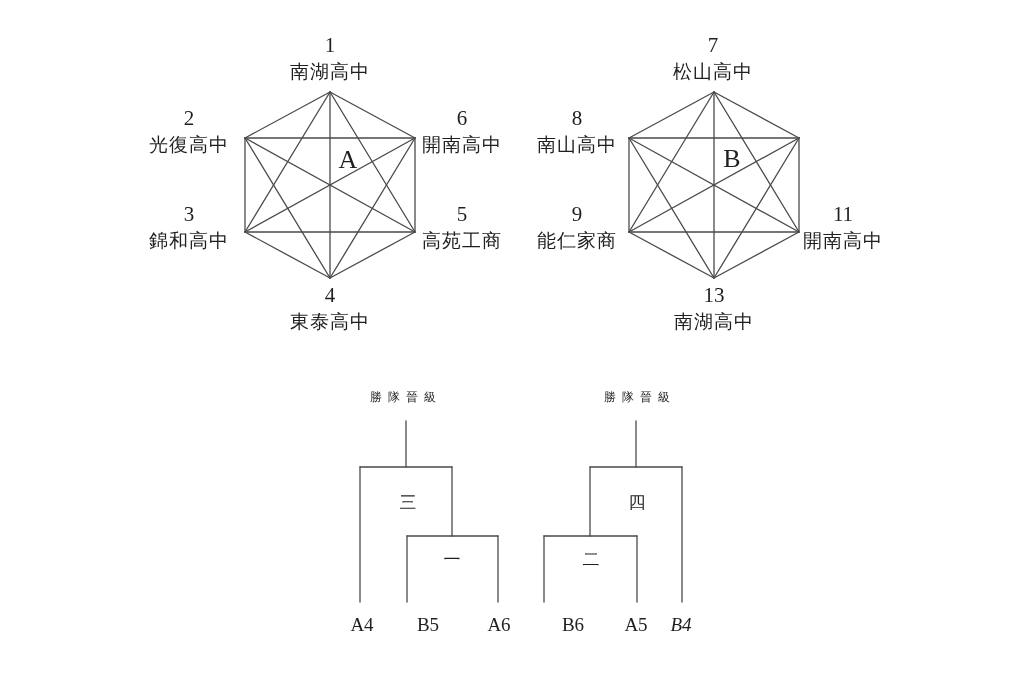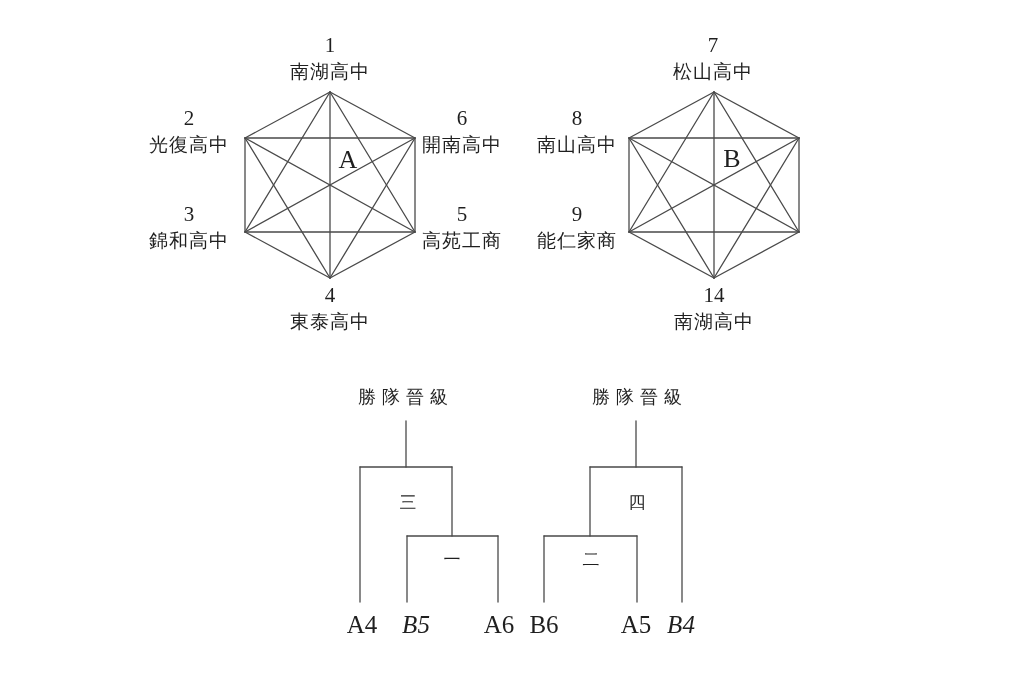--- a/index.html
+++ b/index.html
@@ -48,37 +48,37 @@
   }
   .group-letter {
     position: absolute;
     transform: translateX(-50%);
     font-size: 26px;
     line-height: 26px;
   }
   .bracket-title {
     position: absolute;
     transform: translateX(-50%);
-    font-size: 18px;
+    font-size: 12px;
     line-height: 17px;
     letter-spacing: 6px;
     white-space: nowrap;
     font-weight: 500;
   }
   .match-label {
     position: absolute;
     transform: translateX(-50%);
     font-size: 17px;
     line-height: 18px;
     font-weight: 500;
   }
   .slot-label {
     position: absolute;
     transform: translateX(-50%);
-    font-size: 25px;
+    font-size: 19px;
     line-height: 20px;
     white-space: nowrap;
     font-weight: 500;
   }
 </style>
 </head>
 <body>
 
 <div class="page">
 
@@ -171,35 +171,39 @@
   </div>
   <div class="team" style="left:577px; top:107px;">
     <div class="tnum">8</div>
     <div class="tname">南山高中</div>
   </div>
   <div class="team" style="left:577px; top:203px;">
     <div class="tnum">9</div>
     <div class="tname">能仁家商</div>
   </div>
   <div class="team" style="left:714px; top:284px;">
-    <div class="tnum">14</div>
+    <div class="tnum">13</div>
     <div class="tname">南湖高中</div>
+  </div>
+  <div class="team" style="left:843px; top:203px;">
+    <div class="tnum">11</div>
+    <div class="tname">開南高中</div>
   </div>
 
   <div class="group-letter" style="left:348px; top:147px;">A</div>
   <div class="group-letter" style="left:732px; top:146px;">B</div>
 
   <div class="bracket-title" style="left:406px; top:389px;">勝隊晉級</div>
   <div class="bracket-title" style="left:640px; top:389px;">勝隊晉級</div>
 
   <div class="match-label" style="left:408px; top:494px;">三</div>
   <div class="match-label" style="left:452px; top:551px;">一</div>
   <div class="match-label" style="left:637px; top:494px;">四</div>
   <div class="match-label" style="left:591px; top:551px;">二</div>
 
   <div class="slot-label" style="left:362px; top:615px;">A4</div>
-  <div class="slot-label" style="left:416px; top:615px;font-style:italic;">B5</div>
+  <div class="slot-label" style="left:428px; top:615px;">B5</div>
   <div class="slot-label" style="left:499px; top:615px;">A6</div>
-  <div class="slot-label" style="left:544px; top:615px;">B6</div>
+  <div class="slot-label" style="left:573px; top:615px;">B6</div>
   <div class="slot-label" style="left:636px; top:615px;">A5</div>
   <div class="slot-label" style="left:681px; top:615px;font-style:italic;">B4</div>
 
 </div>
 
 </body></html>

